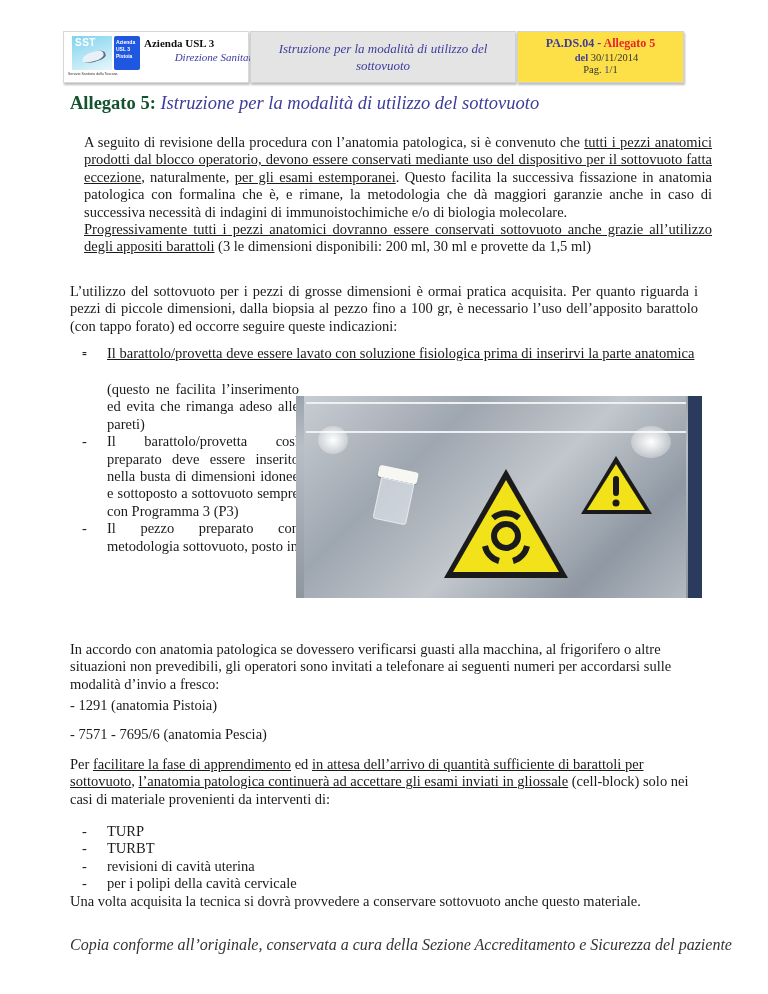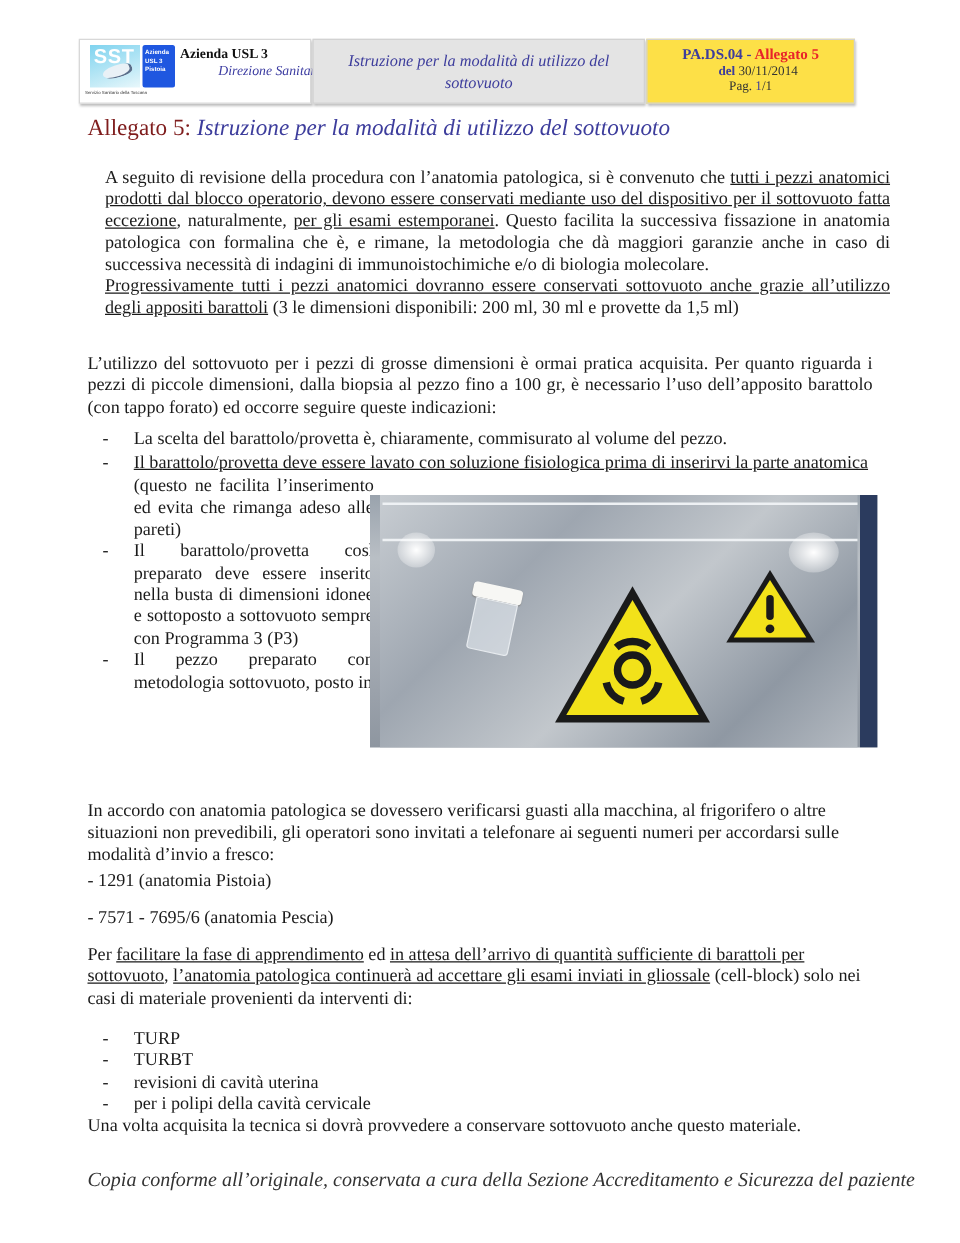--- a/index.html
+++ b/index.html
@@ -6,21 +6,21 @@
   body { width:768px; height:994px; position:relative; overflow:hidden;
          font-family:"Liberation Serif","DejaVu Serif",serif; color:#1a1a1a; }
   .abs { position:absolute; }
 
   
   .hdr-left { left:63px; top:31px; width:184px; height:50px; border:1px solid #d8d8d8;
               box-shadow:1px 2px 2px #bdbdbd; background:#fff; }
   .logo-sst { position:absolute; left:8px; top:4px; width:40px; height:34px;
               background:linear-gradient(160deg,#7fd3ef,#c7ecf7 70%,#e8f7fb); }
   .logo-sst .sst-txt { position:absolute; left:3px; top:1px; font-family:"Liberation Sans",sans-serif;
-              font-weight:bold; font-size:16px; color:#fff; letter-spacing:0.5px; }
+              font-weight:bold; font-size:10px; color:#fff; letter-spacing:0.5px; }
   .logo-sst .bird { position:absolute; left:10px; top:16px; width:24px; height:10px;
               border-radius:50% 50% 40% 60%; background:#e9f1f6; transform:rotate(-18deg);
               box-shadow:inset -2px -1px 0 #5a6e8a; }
   .logo-blue { position:absolute; left:50px; top:4px; width:26px; height:34px; background:#1f57e0;
               border-radius:2px; color:#fff; font-family:"Liberation Sans",sans-serif; font-size:5px;
               font-weight:bold; line-height:7px; padding:3px 2px; box-sizing:border-box; }
   .logo-caption { position:absolute; left:4px; top:40px; font-family:"Liberation Sans",sans-serif;
               font-size:3.5px; color:#333; white-space:nowrap; }
   .org-name { position:absolute; left:80px; top:5px; width:100px; text-align:left;
               font-size:11px; font-weight:bold; color:#111; }
@@ -36,21 +36,21 @@
                box-shadow:1px 2px 2px #bdbdbd; background:#fde047; text-align:center; }
   .doc-code { margin-top:4px; font-size:12px; font-weight:bold; color:#3d3d9c; }
   .doc-code .att { color:#e8232a; }
   .doc-date { font-size:10.5px; color:#333; line-height:13px;padding-left:12px; }
   .doc-date .del { color:#3d3d9c; font-weight:bold; }
   .doc-page { font-size:10.5px; color:#333; line-height:12px; }
   .doc-page .pg { color:#3d3d9c; }
 
   
   .title { left:70px; top:93px; font-size:18.5px; white-space:nowrap; }
-  .title .t-label { color:#7f1d1d; font-weight:normal; }
+  .title .t-label { color:#14532d; font-weight:bold; }
   .title .t-text { color:#3d3d9c; font-style:italic; }
 
   
   .para { left:70px; width:628px; font-size:14.5px; line-height:17.4px; text-align:justify; }
   .u { text-decoration:underline; }
   .b { font-weight:normal; }
 
   .dash-list { position:absolute; left:70px; width:628px; font-size:14.5px; line-height:17.4px; }
   .li { position:relative; padding-left:37px; text-align:justify; }
   .li .dash { position:absolute; left:12px; top:0; }
@@ -122,21 +122,20 @@
 <div class="abs para" style="top:134px;margin-left:14px;">
   <span>A seguito di revisione della procedura con l’anatomia patologica, si è convenuto che </span><span class="u">tutti i pezzi anatomici prodotti dal blocco operatorio, devono essere conservati mediante uso del dispositivo per il sottovuoto fatta eccezione</span><span>, naturalmente, </span><span class="u">per gli esami estemporanei</span><span>. Questo facilita la successiva fissazione in anatomia patologica con formalina che è, e rimane, la metodologia che dà maggiori garanzie anche in caso di successiva necessità di indagini di immunoistochimiche e/o di biologia molecolare.</span><br>
   <span class="u">Progressivamente tutti i pezzi anatomici dovranno essere conservati sottovuoto anche grazie all’utilizzo degli appositi barattoli</span><span> (3 le dimensioni disponibili: 200 ml, 30 ml e provette da 1,5 ml)</span>
 </div>
 
 <div class="abs para" style="top:283px;">L’utilizzo del sottovuoto per i pezzi di grosse dimensioni è ormai pratica acquisita. Per quanto riguarda i pezzi di piccole dimensioni, dalla biopsia al pezzo fino a 100 gr, è necessario l’uso dell’apposito barattolo (con tappo forato) ed occorre seguire queste indicazioni:</div>
 
 <div class="dash-list" style="top:343px;">
   <div class="li">
     <span class="dash">-</span>
-    <span>La scelta del barattolo/provetta è, chiaramente, commisurato al volume del pezzo.</span>
   </div>
   <div class="li" style="margin-top:2px;">
     <span class="dash">-</span>
     <div style="text-align:justify;">
       <span class="u">Il barattolo/provetta deve essere lavato con soluzione fisiologica prima di inserirvi la parte anatomica</span>
     </div>
   </div>
 </div>
 
 <div class="dash-list" style="top:381px;">

